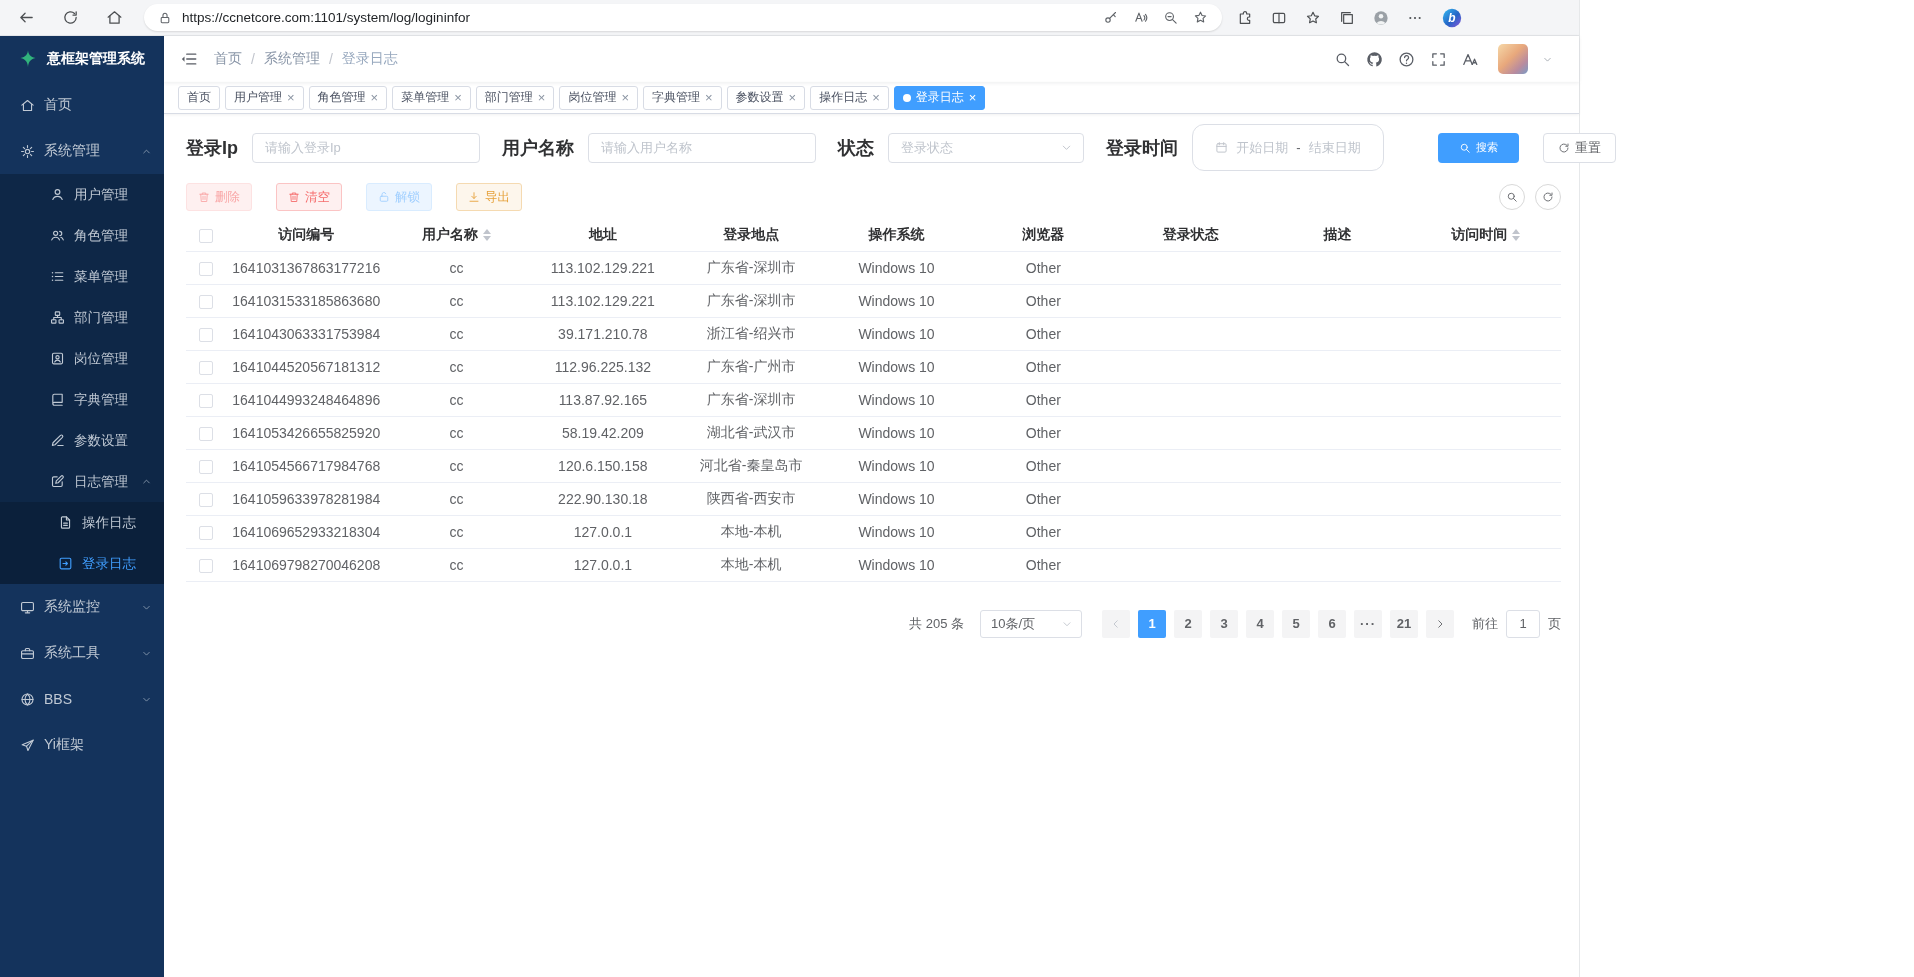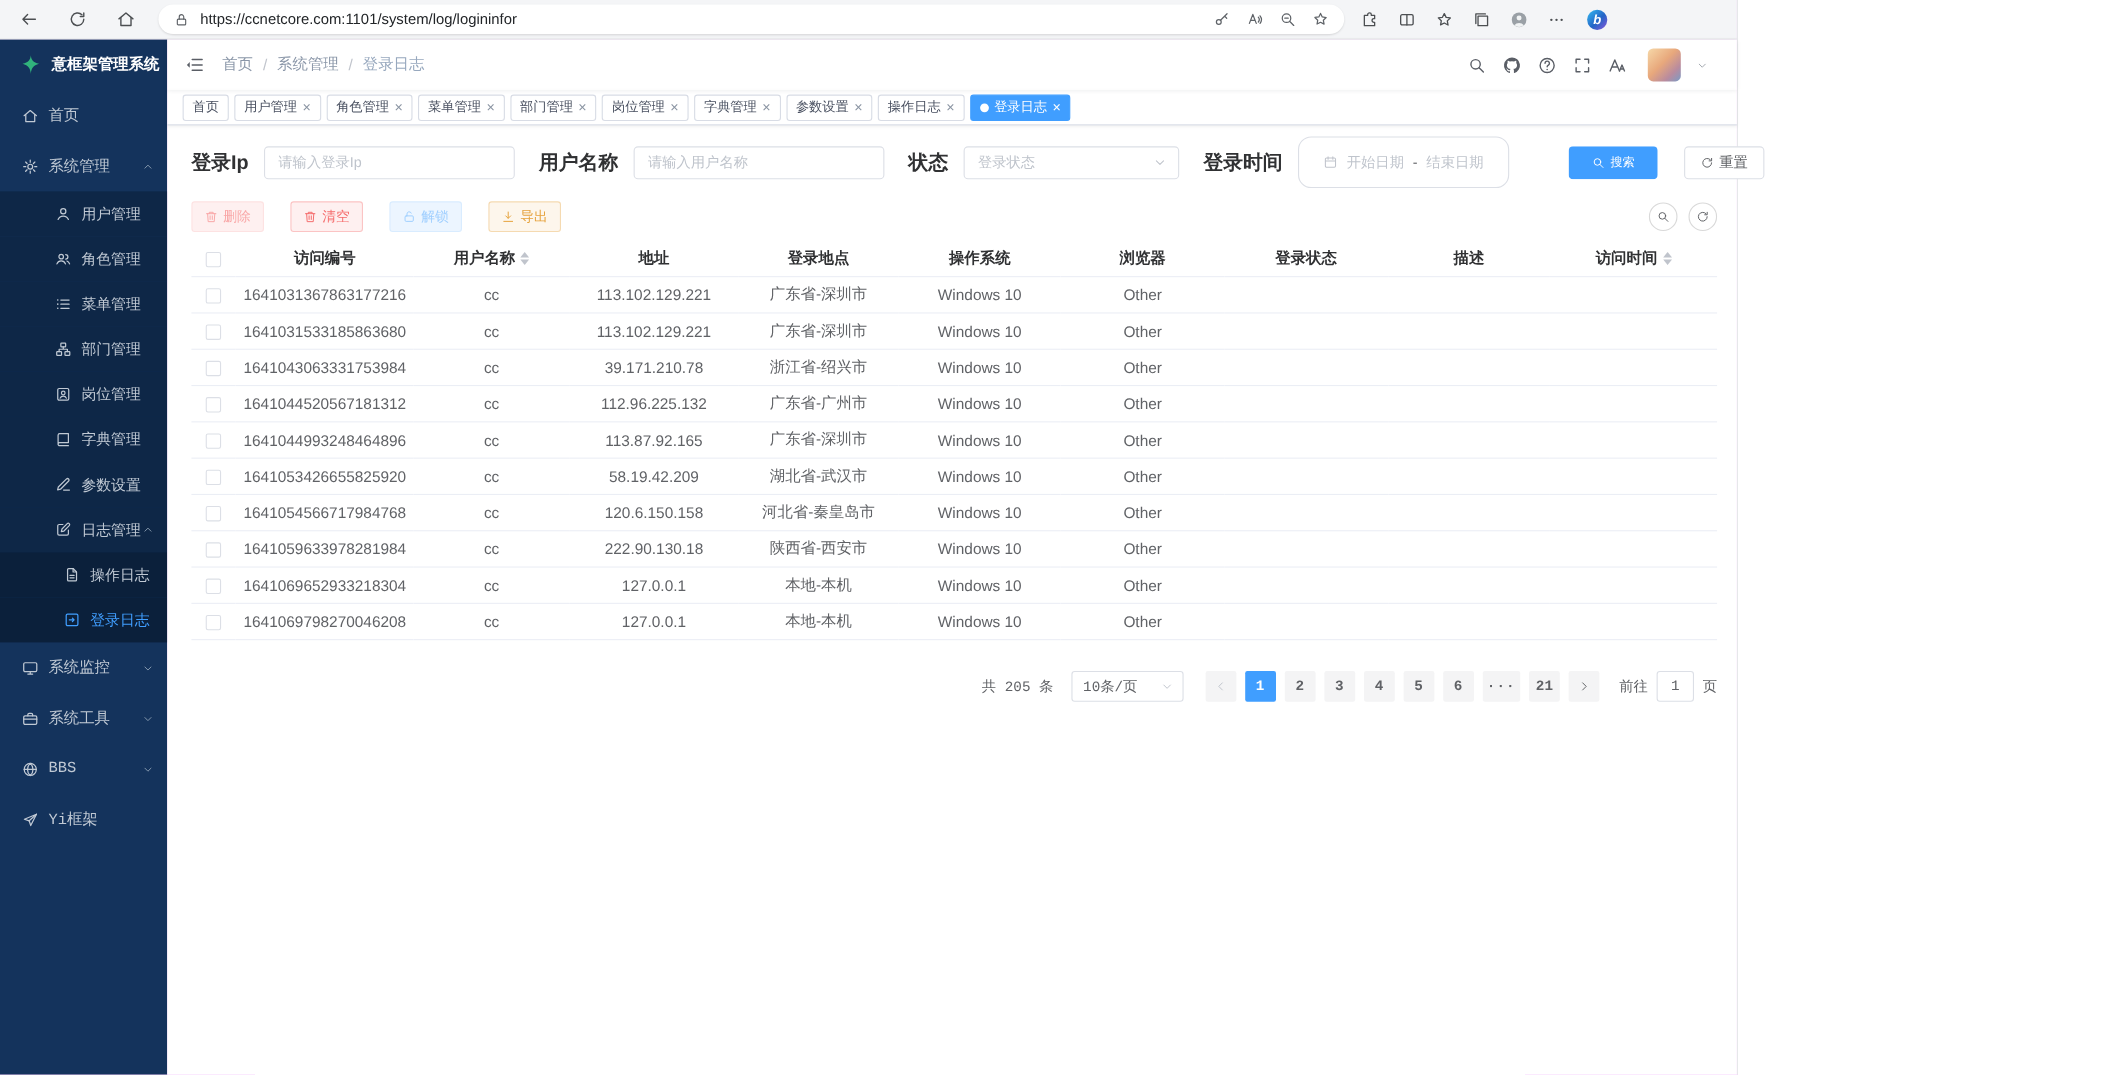--- a/index.html
+++ b/index.html
@@ -1,36 +1,36 @@
 <!DOCTYPE html>
 <html><head>
 <meta charset="utf-8">
 <style>
   * { margin:0; padding:0; box-sizing:border-box; }
   html,body { width:1914px; height:977px; background:#fff; overflow:hidden;
     font-family:"Liberation Sans","DejaVu Sans",sans-serif; }
   .icon { display:inline-flex; align-items:center; justify-content:center; }
   .icon svg { width:1em; height:1em; }
 
-  .window { width:1580px; height:977px; border-right:1px solid #e6e8ea; display:flex; flex-direction:column; background:#f0abfc; }
+  .window { width:1580px; height:977px; border-right:1px solid #e6e8ea; display:flex; flex-direction:column; background:#0369a1; }
 
   
   .browser-bar { height:36px; background:#f4f5f7; border-bottom:1px solid #e3e5e8; display:flex; align-items:center; padding:0 12px; flex:0 0 auto; }
   .b-btn { width:28px; height:28px; border-radius:5px; display:flex; align-items:center; justify-content:center; color:#4c4f52; font-size:17px; flex:0 0 auto; }
   .b-left { display:flex; gap:16px; }
   .url-pill { width:1078px; height:27px; margin-left:16px; background:#fff; border-radius:14px; box-shadow:0 1px 2px rgba(0,0,0,.12); display:flex; align-items:center; padding:0 14px; flex:0 0 auto; }
   .url-pill .site-icon { color:#5f6368; font-size:14px; }
   .url-text { margin-left:10px; font-size:13.5px; color:#222528; flex:1; white-space:nowrap; overflow:hidden; }
   .pill-icons { display:flex; gap:15px; color:#5f6368; font-size:15px; align-items:center; }
   .chrome-icons { display:flex; gap:18px; margin-left:15px; color:#4c4f52; font-size:16px; align-items:center; }
   .copilot { font-size:22px; }
 
   
   .app { flex:1; display:flex; min-height:0; }
-  .sidebar { width:152px; background:#14335c; color:#c0c9d4; flex:0 0 auto; overflow:hidden;font-family:Liberation Mono, monospace; }
+  .sidebar { width:164px; background:#14335c; color:#c0c9d4; flex:0 0 auto; overflow:hidden; }
   .logo-row { height:46px; display:flex; align-items:center; padding-left:18px; gap:9px; color:#fff; font-size:14px; font-weight:700; }
   .logo-row .icon { color:#31b37c; font-size:20px; }
   .menu-item { display:flex; align-items:center; position:relative; cursor:pointer; }
   .menu-item .mi-icon { font-size:15px; margin-right:9px; color:inherit; }
   .menu-item .mi-arrow { position:absolute; right:12px; font-size:11px; color:#90a2b5; }
   .lv1 { height:46px; padding-left:20px; font-size:14px; }
   .lv2 { height:41px; padding-left:50px; font-size:13.5px; background:#0e2747; }
   .lv3 { height:41px; padding-left:58px; font-size:13.5px; background:#0b203b; }
   .menu-item.active { color:#409eff; }
 
@@ -89,21 +89,21 @@
   table { width:100%; border-collapse:collapse; table-layout:fixed; }
   thead th { height:32px; font-size:14px; font-weight:700; color:#303133; text-align:center; border-bottom:1px solid #ebeef5; white-space:nowrap; }
   tbody td { height:33px; font-size:14px; color:#606266; text-align:center; border-bottom:1px solid #ebeef5; white-space:nowrap; overflow:hidden; }
   .checkbox { display:inline-block; width:14px; height:14px; border:1px solid #dcdfe6; border-radius:2px; background:#fff; vertical-align:middle; }
   .sort-carets { display:inline-flex; flex-direction:column; margin-left:5px; vertical-align:middle; }
   .sort-carets i { width:0; height:0; border-left:4px solid transparent; border-right:4px solid transparent; display:block; }
   .sort-carets .up { border-bottom:5px solid #c0c4cc; margin-bottom:2px; }
   .sort-carets .down { border-top:5px solid #c0c4cc; }
 
   
-  .pagination { margin-top:28px; display:flex; align-items:center; justify-content:flex-end;font-family:Liberation Mono, monospace; }
+  .pagination { margin-top:28px; display:flex; align-items:center; justify-content:flex-end; }
   .pg-total { font-size:13px; color:#606266; margin-right:16px; }
   .pg-size { width:102px; height:28px; border:1px solid #dcdfe6; border-radius:3px; background:#fff; display:flex; align-items:center; justify-content:space-between; padding:0 8px 0 10px; font-size:13px; color:#606266; margin-right:16px; }
   .pg-size .icon { color:#c0c4cc; font-size:12px; }
   .pg-pages { display:inline-flex; }
   .page-btn { min-width:28px; height:28px; padding:0 4px; margin:0 4px; border-radius:2px; background:#f4f4f5; color:#606266; font-size:13px; font-weight:600; display:inline-flex; align-items:center; justify-content:center; cursor:pointer; }
   .page-btn.active { background:#409eff; color:#fff; }
   .page-btn.more { letter-spacing:1px; font-weight:700; }
   .page-btn.nav { font-size:12px; }
   .page-btn.nav.disabled { color:#c0c4cc; }
   .pg-goto-label { font-size:13px; color:#606266; margin:0 8px 0 14px; }

